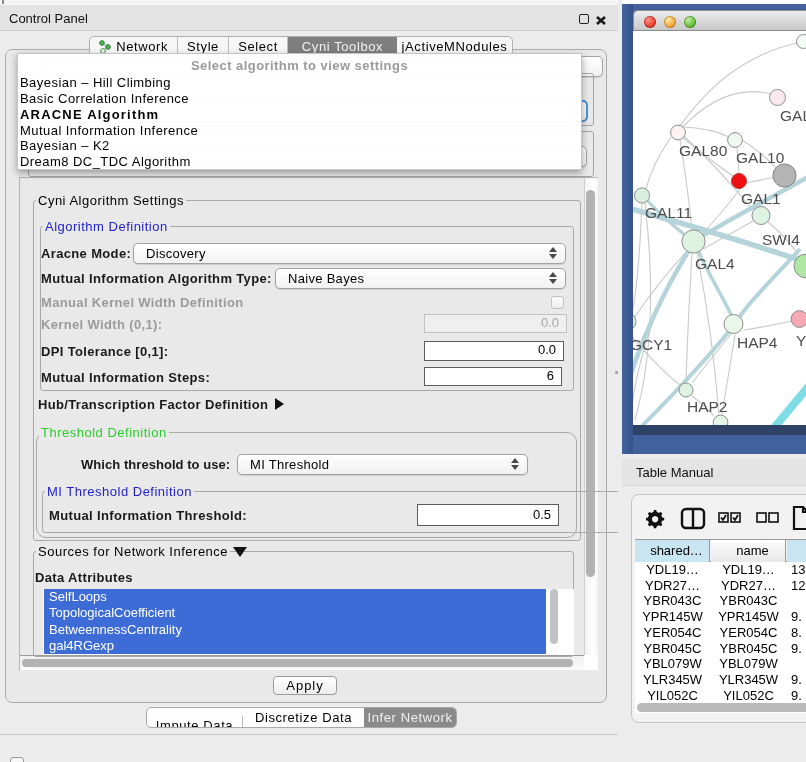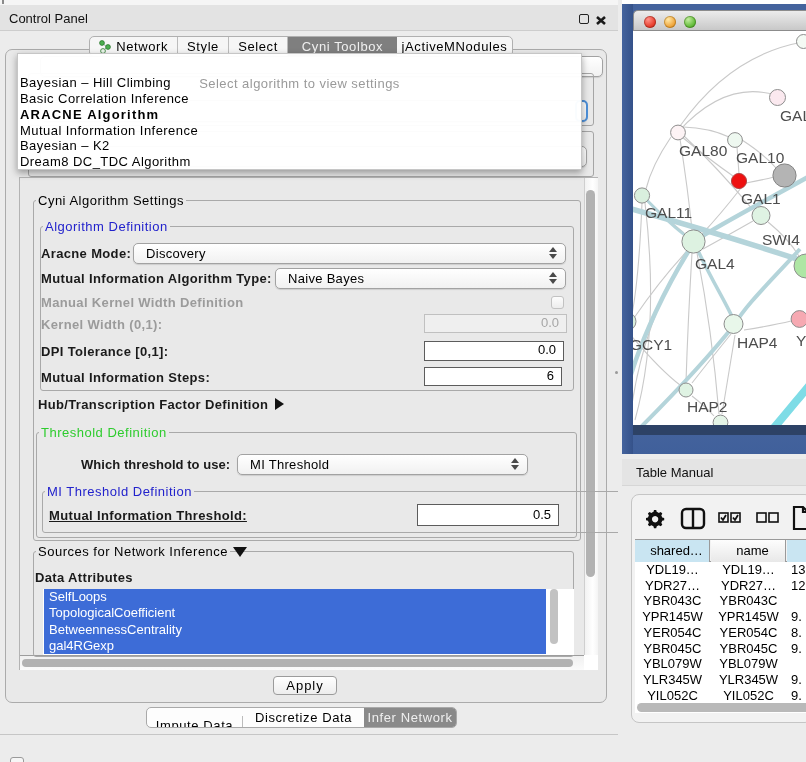--- a/index.html
+++ b/index.html
@@ -100,37 +100,37 @@
 
   <div class="row-label" style="left:41px; top:344px;">DPI Tolerance [0,1]:</div>
   <div class="tfield" style="left:424px; top:341px; width:140px; height:20px;">0.0</div>
 
   <div class="row-label" style="left:41px; top:370px;">Mutual Information Steps:</div>
   <div class="tfield" style="left:424px; top:367px; width:138px; height:19px;">6</div>
 
   <div class="row-label" style="left:38px; top:397px;">Hub/Transcription Factor Definition</div>
   <div class="abs" style="left:275px; top:398px; width:0; height:0; border-top:6px solid transparent; border-bottom:6px solid transparent; border-left:9px solid #111;"></div>
 
-  <div class="groupbox" style="left:36px; top:432px; width:541px; height:106px;">
+  <div class="groupbox" style="left:36px; top:432px; width:541px; height:106px;border-radius:10px;">
     <span class="gtitle" style="color:#2ecc2e;">Threshold Definition</span>
   </div>
 
   <div class="row-label" style="left:81px; top:457px; letter-spacing:0.05px;">Which threshold to use:</div>
   <div class="combo" style="left:237px; top:454px; width:291px; height:21px;">
     <div class="ct">MI Threshold</div>
     <div class="arrows" style="top:3px;">
         <div class="up"></div>
         <div class="dn"></div>
       </div>
   </div>
 
   <div class="groupbox" style="left:42px; top:491px; width:628px; height:42px;">
     <span class="gtitle" style="color:#2222cc;">MI Threshold Definition</span>
   </div>
-  <div class="row-label" style="left:49px; top:508px;text-decoration:underline;">Mutual Information Threshold:</div>
+  <div class="row-label" style="left:49px; top:508px;">Mutual Information Threshold:</div>
   <div class="tfield" style="left:417px; top:504px; width:142px; height:22px; line-height:20px;">0.5</div>
 
   <div class="groupbox" style="left:33px; top:551px; width:541px; height:106px;">
     <span class="gtitle">Sources for Network Inference</span>
   </div>
   <div class="abs" style="left:233px; top:547px; width:0; height:0; border-left:7.5px solid transparent; border-right:7.5px solid transparent; border-top:10px solid #111;"></div>
   <div class="row-label" style="left:35px; top:570px;">Data Attributes</div>
 
   <div class="abs" style="left:43px; top:589px; width:531px; height:66px; background:#fff;"></div>
   <div class="abs" style="left:44px; top:589.4px; width:502px; height:64.3px; background:#3d6cd7; color:#fff; line-height:16.07px; padding-left:5px;">SelfLoops<br>TopologicalCoefficient<br>BetweennessCentrality<br>gal4RGexp</div>
@@ -139,21 +139,21 @@
   <div class="abs" style="left:273px; top:676px; width:64px; height:19px; background:linear-gradient(#ffffff,#ededed); border:1px solid #9b9b9b; border-radius:4px; text-align:center; line-height:18px; letter-spacing:1px;">Apply</div>
 
   <div class="abs" style="left:146px; top:707px; height:21px; display:flex; border:1px solid #a9a9a9; border-radius:5px; overflow:hidden; background:#fdfdfd; line-height:19px; text-align:center; letter-spacing:0.6px;">
     <div style="width:96px; border-right:1px solid #bcbcbc;margin-top:8px;">Impute Data</div>
     <div style="width:121px;">Discretize Data</div>
     <div style="width:92px; background:#8a8a8a; color:#f0f0f0;">Infer Network</div>
   </div>
 </div>
 
 <div class="abs" style="left:17px; top:53px; width:565px; height:117px; background:rgba(255,255,255,0.97); border:1px solid #c6c6c6; box-shadow:0 3px 7px rgba(0,0,0,0.35); z-index:50;">
-  <div style="text-align:center; color:#9a9a9a; margin-top:22px; letter-spacing:0.45px;">Select algorithm to view settings</div>
+  <div style="text-align:center; color:#9a9a9a; margin-top:4px; letter-spacing:0.45px;font-weight:bold;">Select algorithm to view settings</div>
   <div style="position:absolute; left:2px; top:21px; line-height:15.85px; color:#000; letter-spacing:0.45px;">
     Bayesian – Hill Climbing<br>
     Basic Correlation Inference<br>
     <span class="b" style="letter-spacing:1.2px;">ARACNE Algorithm</span><br>
     Mutual Information Inference<br>
     Bayesian – K2<br>
     Dream8 DC_TDC Algorithm
   </div>
 </div>
 

